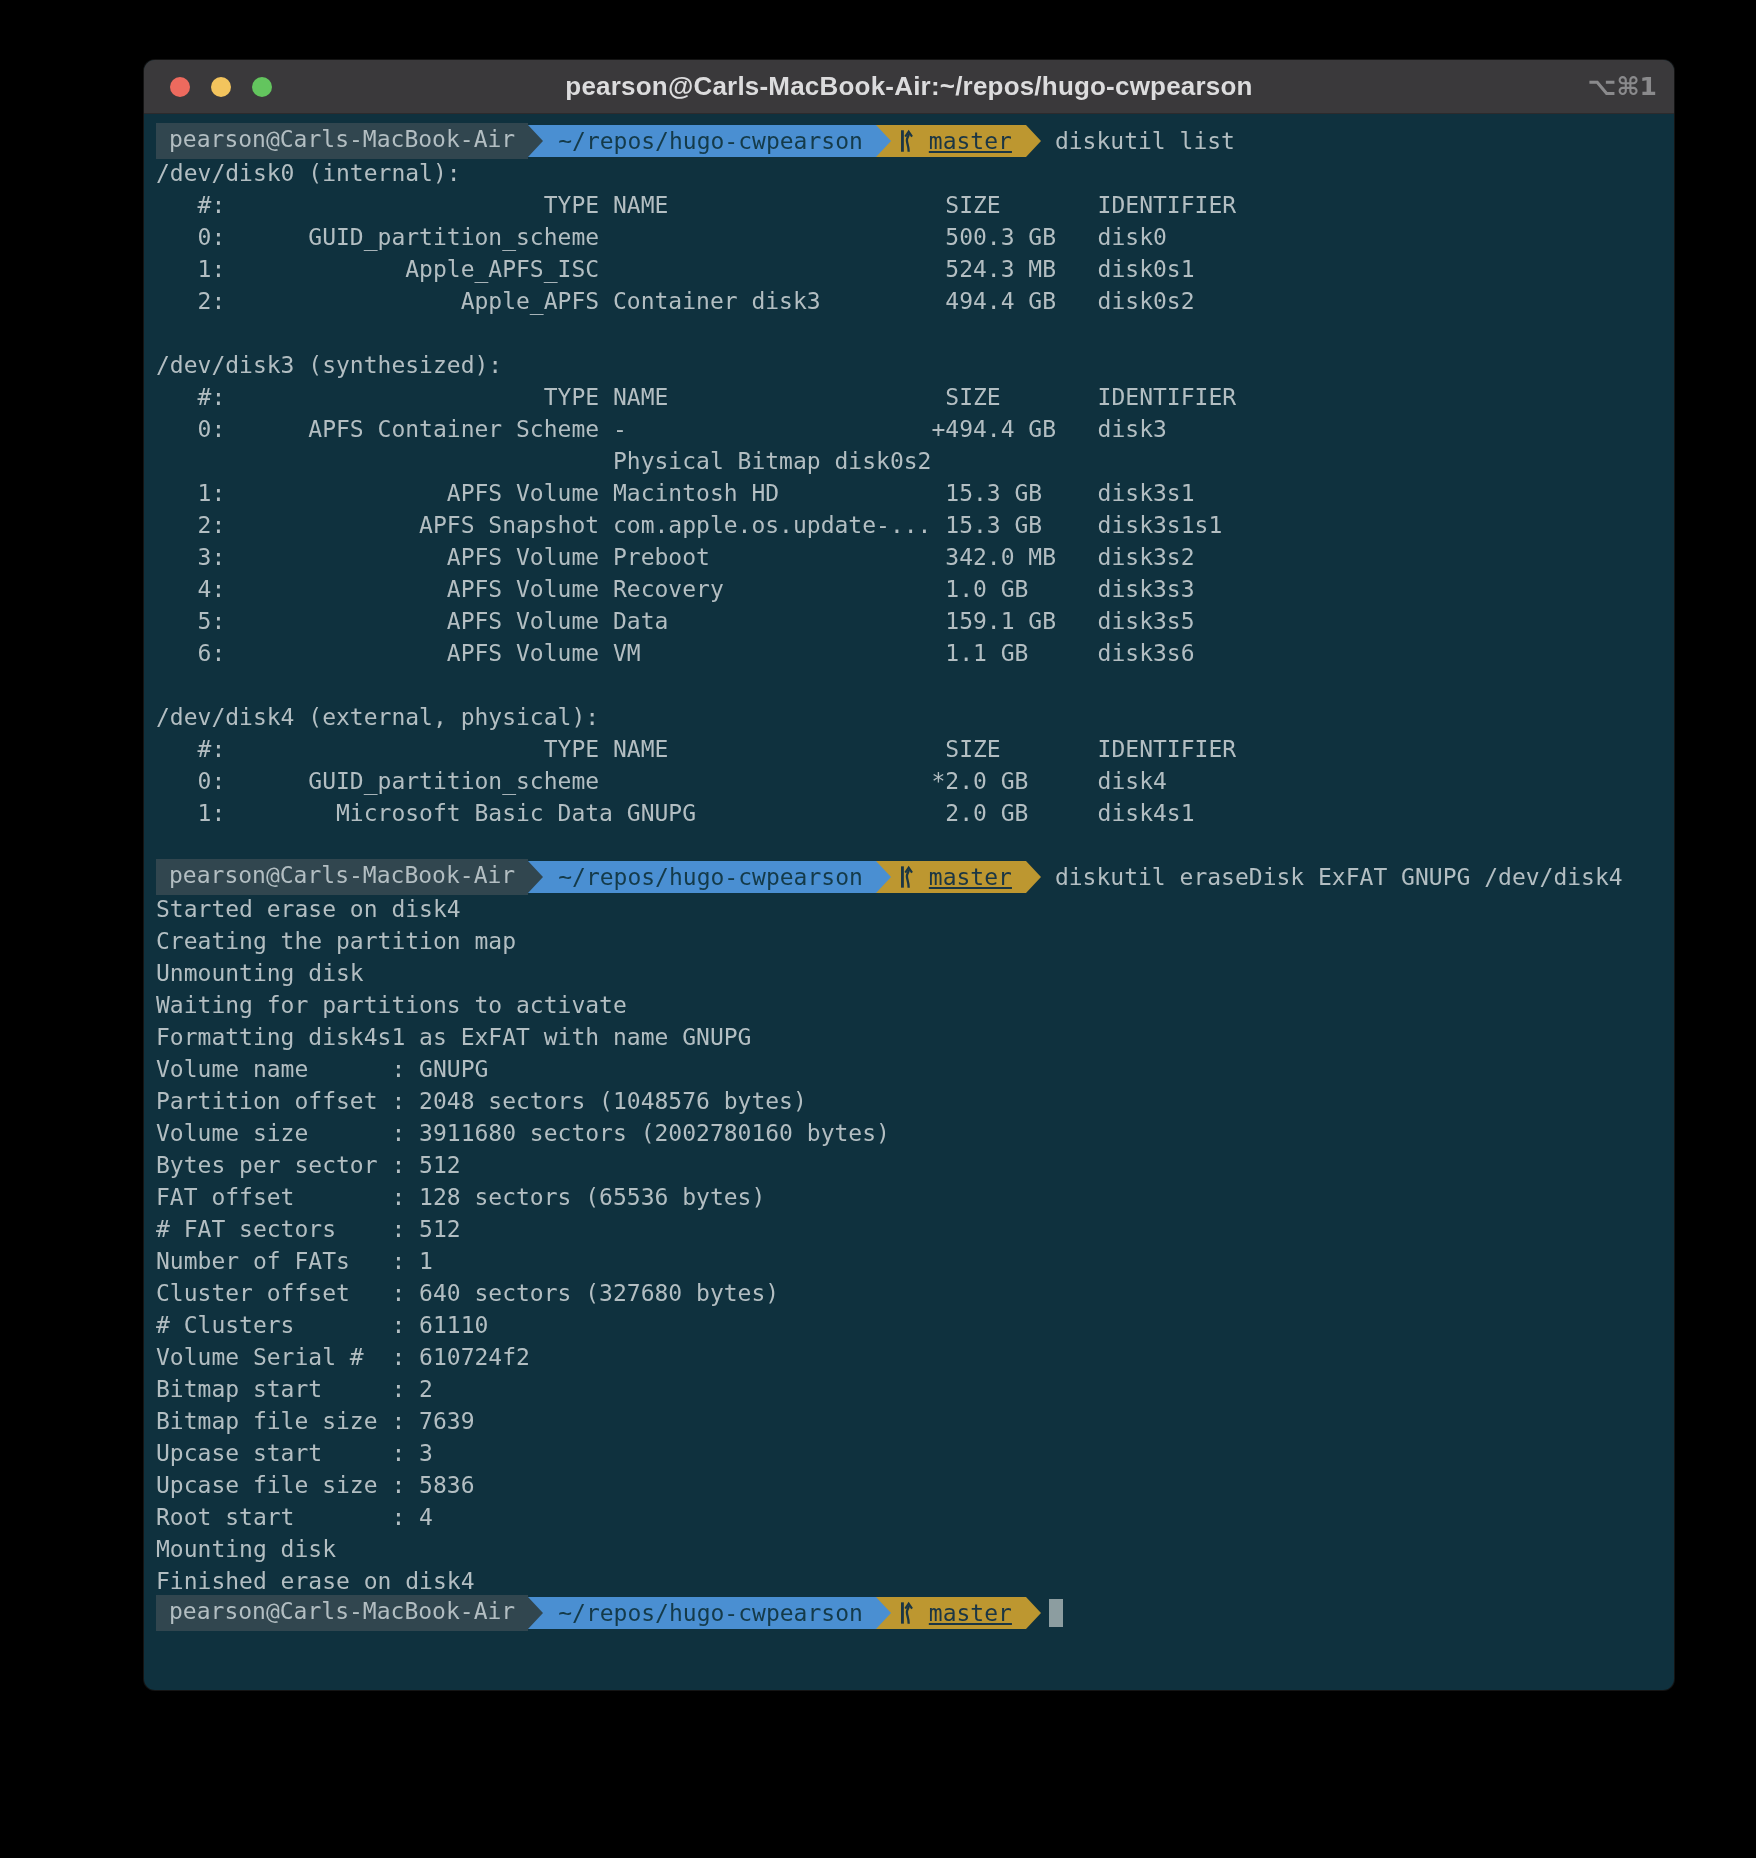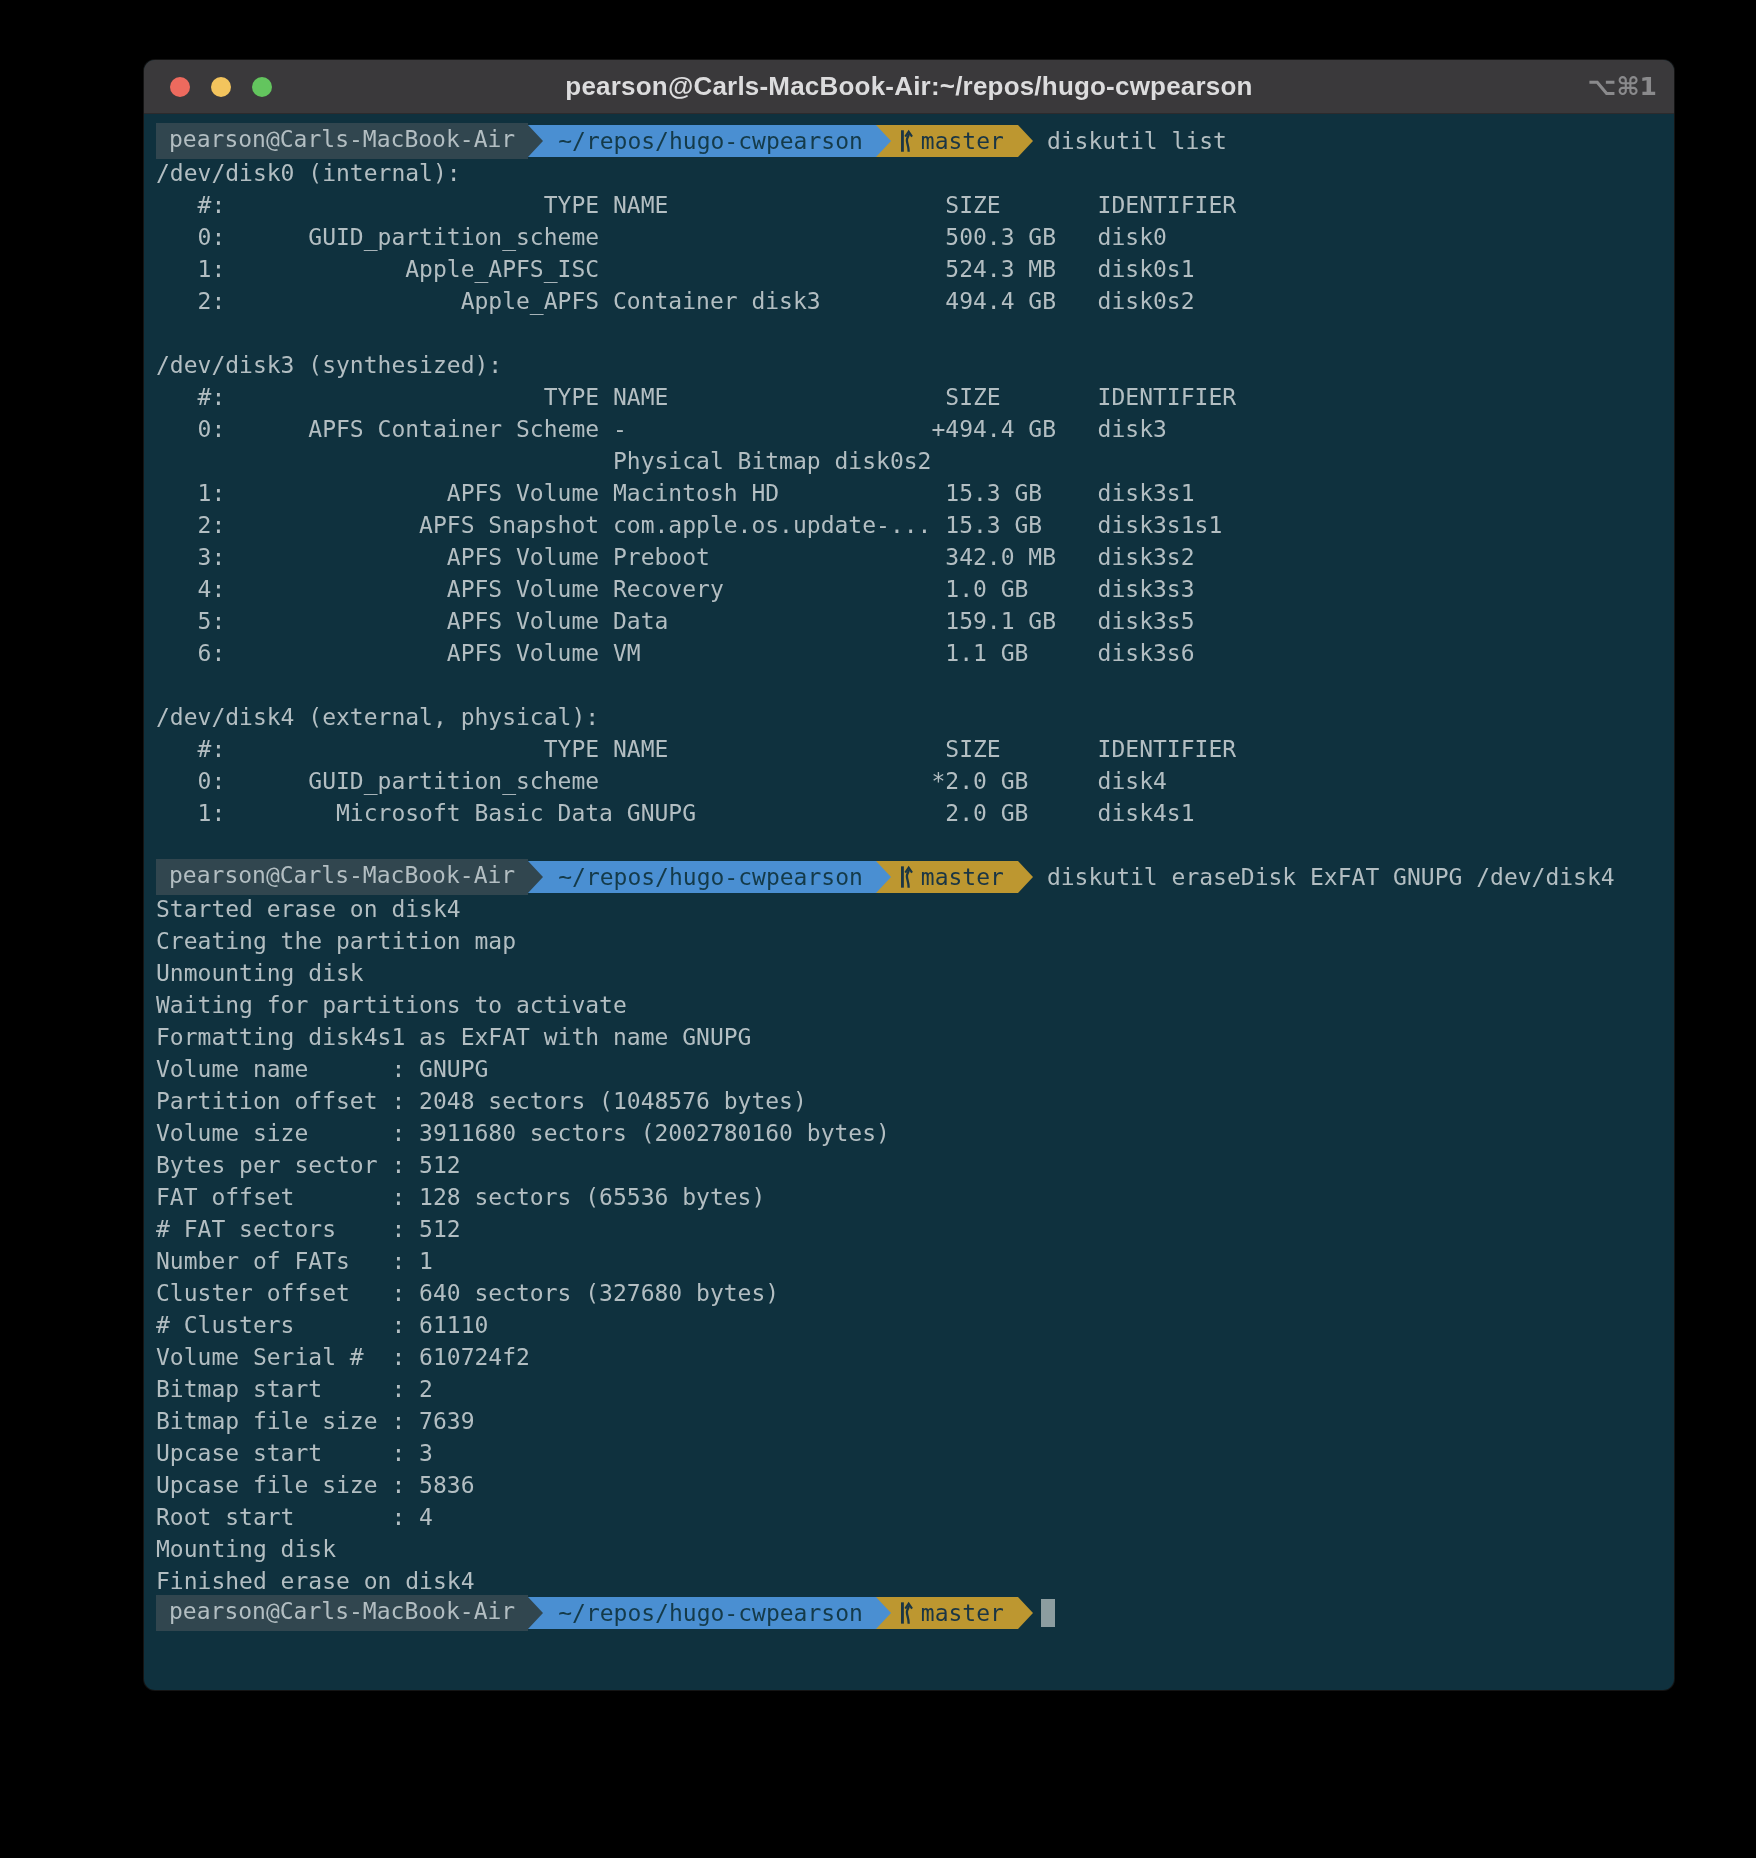--- a/index.html
+++ b/index.html
@@ -49,21 +49,21 @@
     height:32px; line-height:32px;
     font-size:23px;
     color:#b3bec2;
     white-space:pre;
     font-variant-ligatures:none;
   }
   .prompt-line { display:flex; align-items:center; }
   .seg { height:32px; line-height:32px; display:inline-flex; align-items:center; }
   .seg-host { background:#31464f; color:#b3bec2; padding:0 13px 4px 13px; }
   .seg-path { background:#4a8fd2; color:#143a49; padding:0 13px 0 15px; }
-  .seg-git  { background:#bd9730; color:#1b3644; padding:0 14px 0 7px; gap:7px; }
+  .seg-git  { background:#bd9730; color:#1b3644; padding:0 14px 0 7px; gap:15px;text-decoration:underline; }
   .arr {
     width:0; height:0; flex:none;
     border-top:16px solid transparent;
     border-bottom:16px solid transparent;
     border-left:15px solid transparent;
   }
   .arr-host { border-left-color:#31464f; background:#4a8fd2; }
   .arr-path { border-left-color:#4a8fd2; background:#bd9730; }
   .arr-git  { border-left-color:#bd9730; background:transparent; }
   .cmd { margin-left:14px; color:#b3bec2; }

